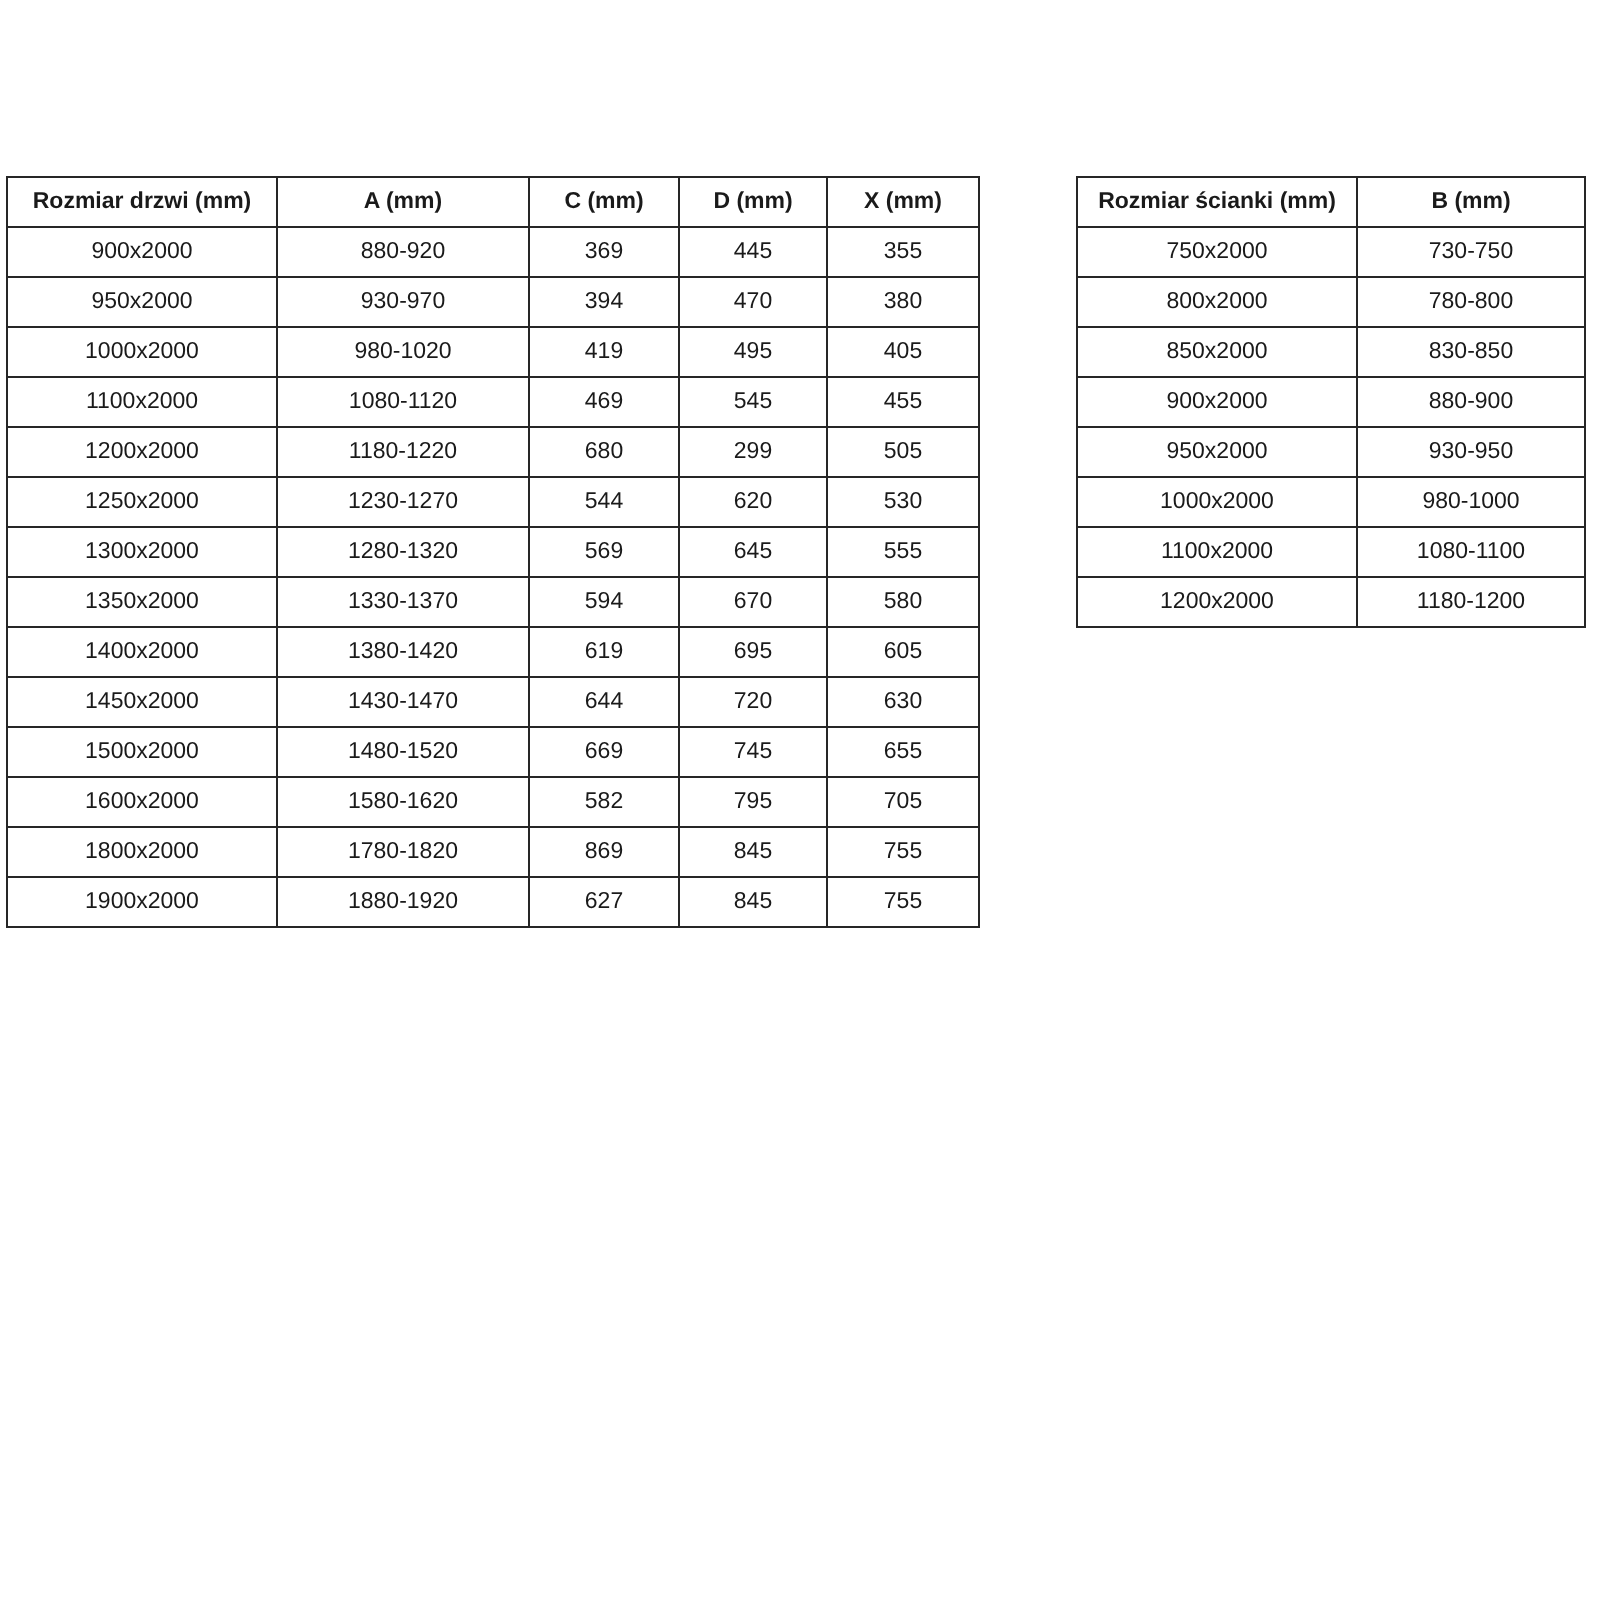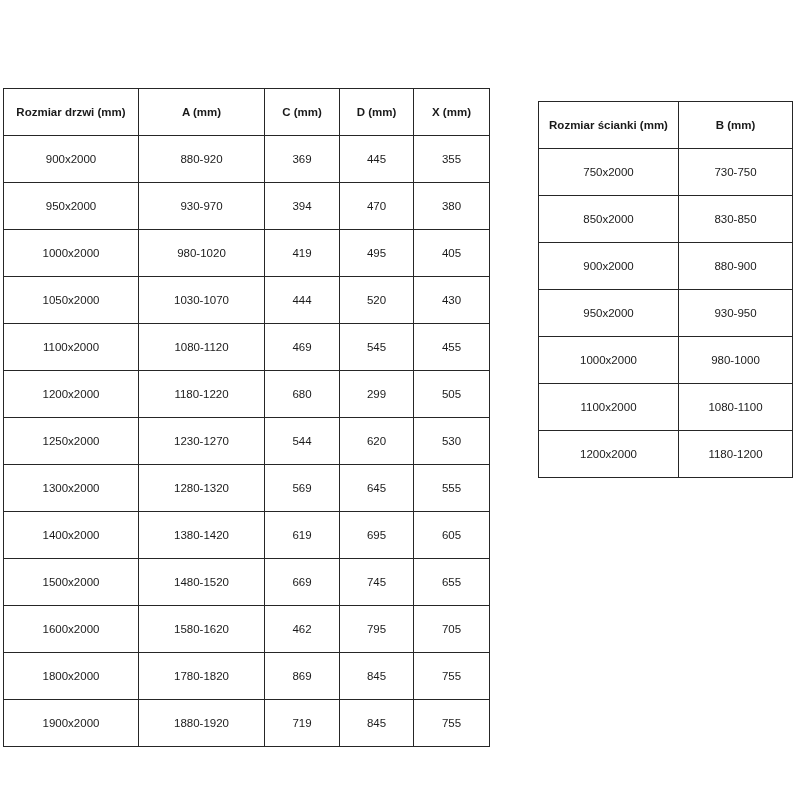--- a/index.html
+++ b/index.html
@@ -20,23 +20,23 @@
     border: 1px solid var(--border-color, #262626);
     text-align: center;
     vertical-align: middle;
     font-size: 11.5px;
     color: var(--text-color, #1a1a1a);
     padding: 0;
     overflow: hidden;
     white-space: nowrap;
   }
   th { font-weight: bold; }
-  tr { height: 47px; }
+  tr { height: 25px; }
   #doors-table { left: 3px; top: 88px; width: 486px; }
-  #walls-table { left: 538px; top: 101px; width: 254px; }
+  #walls-table { left: 538px; top: 88px; width: 254px; }
 </style>
 </head>
 <body>
 
 <table id="doors-table">
   <colgroup>
       <col style="width: 135px;">
       <col style="width: 126px;">
       <col style="width: 75px;">
       <col style="width: 74px;">
@@ -67,27 +67,20 @@
         <td>380</td>
       </tr>
       <tr>
         <td>1000x2000</td>
         <td>980-1020</td>
         <td>419</td>
         <td>495</td>
         <td>405</td>
       </tr>
       <tr>
-        <td>1050x2000</td>
-        <td>1030-1070</td>
-        <td>444</td>
-        <td>520</td>
-        <td>430</td>
-      </tr>
-      <tr>
         <td>1100x2000</td>
         <td>1080-1120</td>
         <td>469</td>
         <td>545</td>
         <td>455</td>
       </tr>
       <tr>
         <td>1200x2000</td>
         <td>1180-1220</td>
         <td>680</td>
@@ -102,51 +95,65 @@
         <td>530</td>
       </tr>
       <tr>
         <td>1300x2000</td>
         <td>1280-1320</td>
         <td>569</td>
         <td>645</td>
         <td>555</td>
       </tr>
       <tr>
+        <td>1350x2000</td>
+        <td>1330-1370</td>
+        <td>594</td>
+        <td>670</td>
+        <td>580</td>
+      </tr>
+      <tr>
         <td>1400x2000</td>
         <td>1380-1420</td>
         <td>619</td>
         <td>695</td>
         <td>605</td>
       </tr>
       <tr>
+        <td>1450x2000</td>
+        <td>1430-1470</td>
+        <td>644</td>
+        <td>720</td>
+        <td>630</td>
+      </tr>
+      <tr>
         <td>1500x2000</td>
         <td>1480-1520</td>
         <td>669</td>
         <td>745</td>
         <td>655</td>
       </tr>
       <tr>
         <td>1600x2000</td>
         <td>1580-1620</td>
-        <td>462</td>
+        <td>582</td>
         <td>795</td>
         <td>705</td>
       </tr>
       <tr>
         <td>1800x2000</td>
         <td>1780-1820</td>
         <td>869</td>
         <td>845</td>
         <td>755</td>
       </tr>
       <tr>
         <td>1900x2000</td>
         <td>1880-1920</td>
-        <td>719</td>
+        <td>627</td>
         <td>845</td>
         <td>755</td>
       </tr>
     </tbody>
 </table>
 
 <table id="walls-table">
   <colgroup>
       <col style="width: 140px;">
       <col style="width: 114px;">
@@ -156,20 +163,24 @@
         <th>Rozmiar ścianki (mm)</th>
         <th>B (mm)</th>
       </tr>
     </thead>
   <tbody>
       <tr>
         <td>750x2000</td>
         <td>730-750</td>
       </tr>
       <tr>
+        <td>800x2000</td>
+        <td>780-800</td>
+      </tr>
+      <tr>
         <td>850x2000</td>
         <td>830-850</td>
       </tr>
       <tr>
         <td>900x2000</td>
         <td>880-900</td>
       </tr>
       <tr>
         <td>950x2000</td>
         <td>930-950</td>

